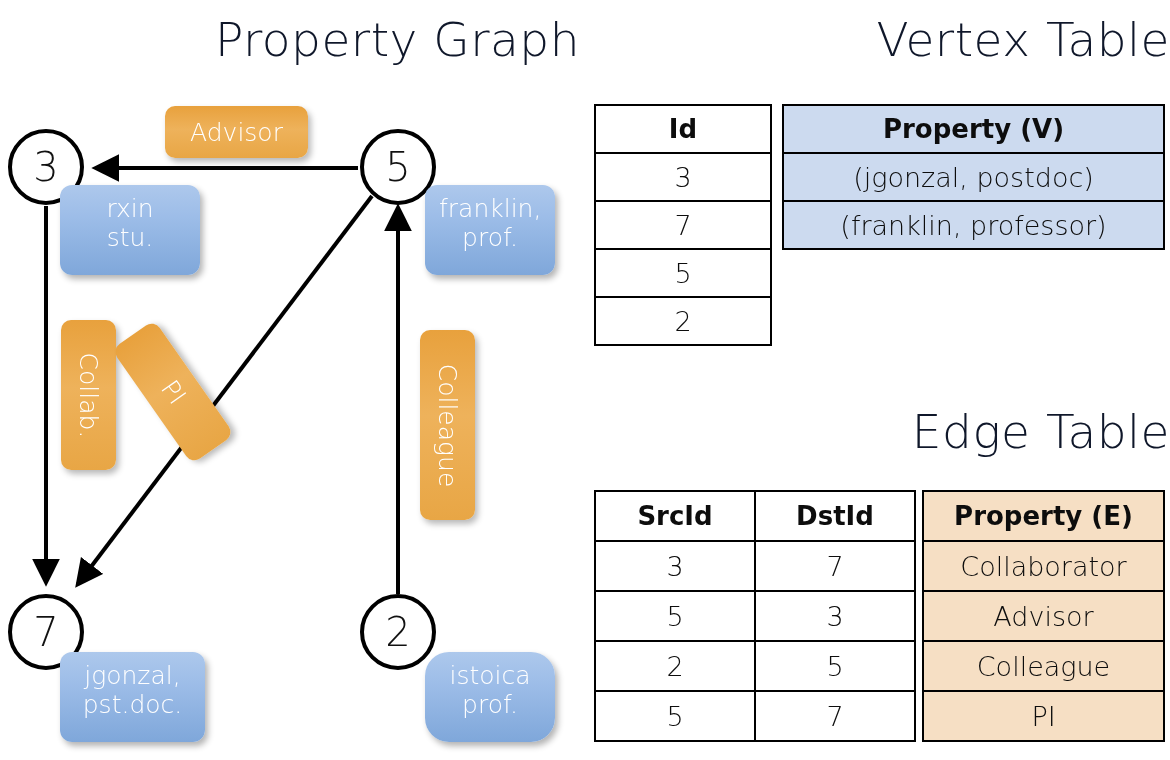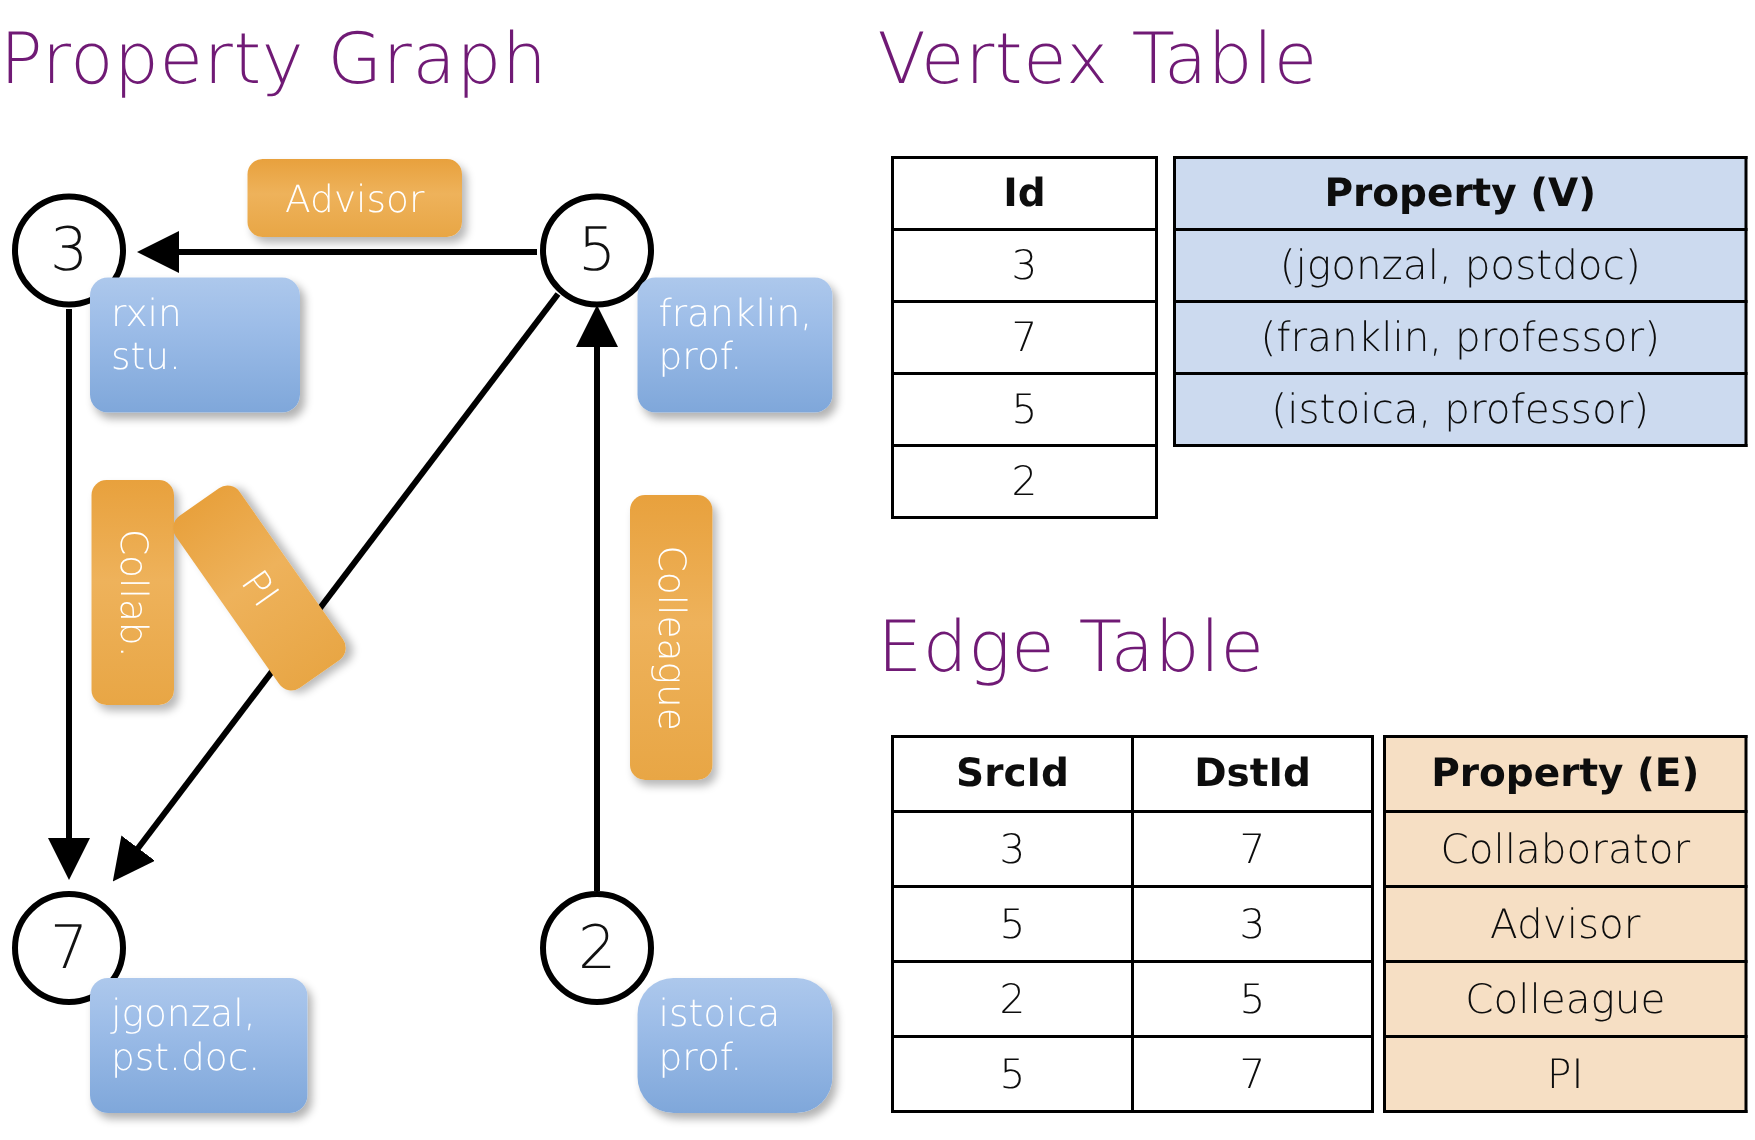--- a/index.html
+++ b/index.html
@@ -5,21 +5,21 @@
   html,body{margin:0;padding:0;background:#ffffff;}
   body{
     width:1170px;height:760px;position:relative;overflow:hidden;
     font-family:"Liberation Sans","DejaVu Sans",sans-serif;
     -webkit-font-smoothing:antialiased;
   }
   .panel{position:absolute;}
 
   
   .title{
-    position:absolute;text-align:left;color:#701a75;
+    position:absolute;text-align:right;color:#0f172a;
     font-weight:300;letter-spacing:.5px;white-space:nowrap;
     font-family:"DejaVu Sans","Liberation Sans",sans-serif;
   }
   #graph-title{left:0;top:12px;width:580px;font-size:47px;}
   #vertex-title{left:585px;top:12px;width:585px;font-size:47px;}
   #edge-title{left:585px;top:404px;width:585px;font-size:47px;}
 
   
   #graph-canvas{left:0;top:82px;width:585px;height:678px;}
   #graph-svg{position:absolute;left:0;top:0;width:585px;height:678px;}
@@ -39,20 +39,21 @@
 
   
   .prop-box{
     position:absolute;border-radius:12px;box-sizing:border-box;
     background:linear-gradient(to bottom,#adc8ec 0%,#9dbde8 35%,#7fa7da 100%);
     box-shadow:3px 4px 6px rgba(0,0,0,.30);
     color:#ffffff;font-size:25px;line-height:1.15;
     padding:10px 14px 8px 14px;z-index:8;
     font-family:"DejaVu Sans","Liberation Sans",sans-serif;
     font-weight:300;
+    text-align:center;
   }
   .pb-rxin{left:60px;top:103px;width:140px;height:90px;}
   .pb-franklin{left:425px;top:103px;width:130px;height:90px;}
   .pb-jgonzal{left:60px;top:570px;width:145px;height:90px;}
   .pb-istoica{left:425px;top:570px;width:130px;height:90px;border-radius:24px;}
 
   
   .edge-label{
     position:absolute;border-radius:10px;box-sizing:border-box;
     background:linear-gradient(to bottom,#e8a13d 0%,#eeb25b 45%,#e8a645 100%);
@@ -189,23 +190,20 @@
   <tbody>
       <tr>
     <th>Property (V)</th>
   </tr>
   <tr>
         <td>(jgonzal, postdoc)</td>
       </tr>
   <tr>
         <td>(franklin, professor)</td>
       </tr>
-  <tr>
-        <td>(istoica, professor)</td>
-      </tr>
 </tbody>
   </table>
 
 <table class="tbl" id="edge-src-tbl">
   <tbody>
       <tr>
     <th>SrcId</th>
     <th>DstId</th>
   </tr>
   <tr>

